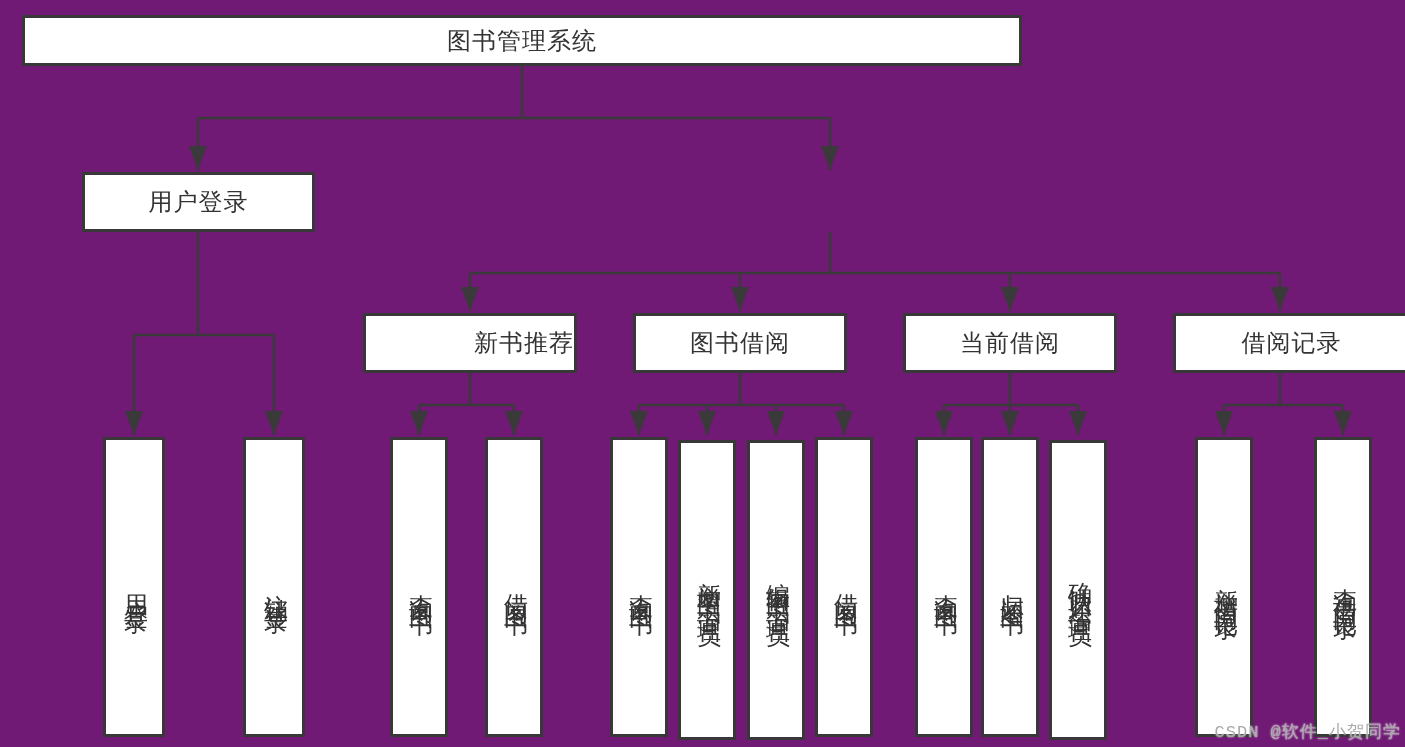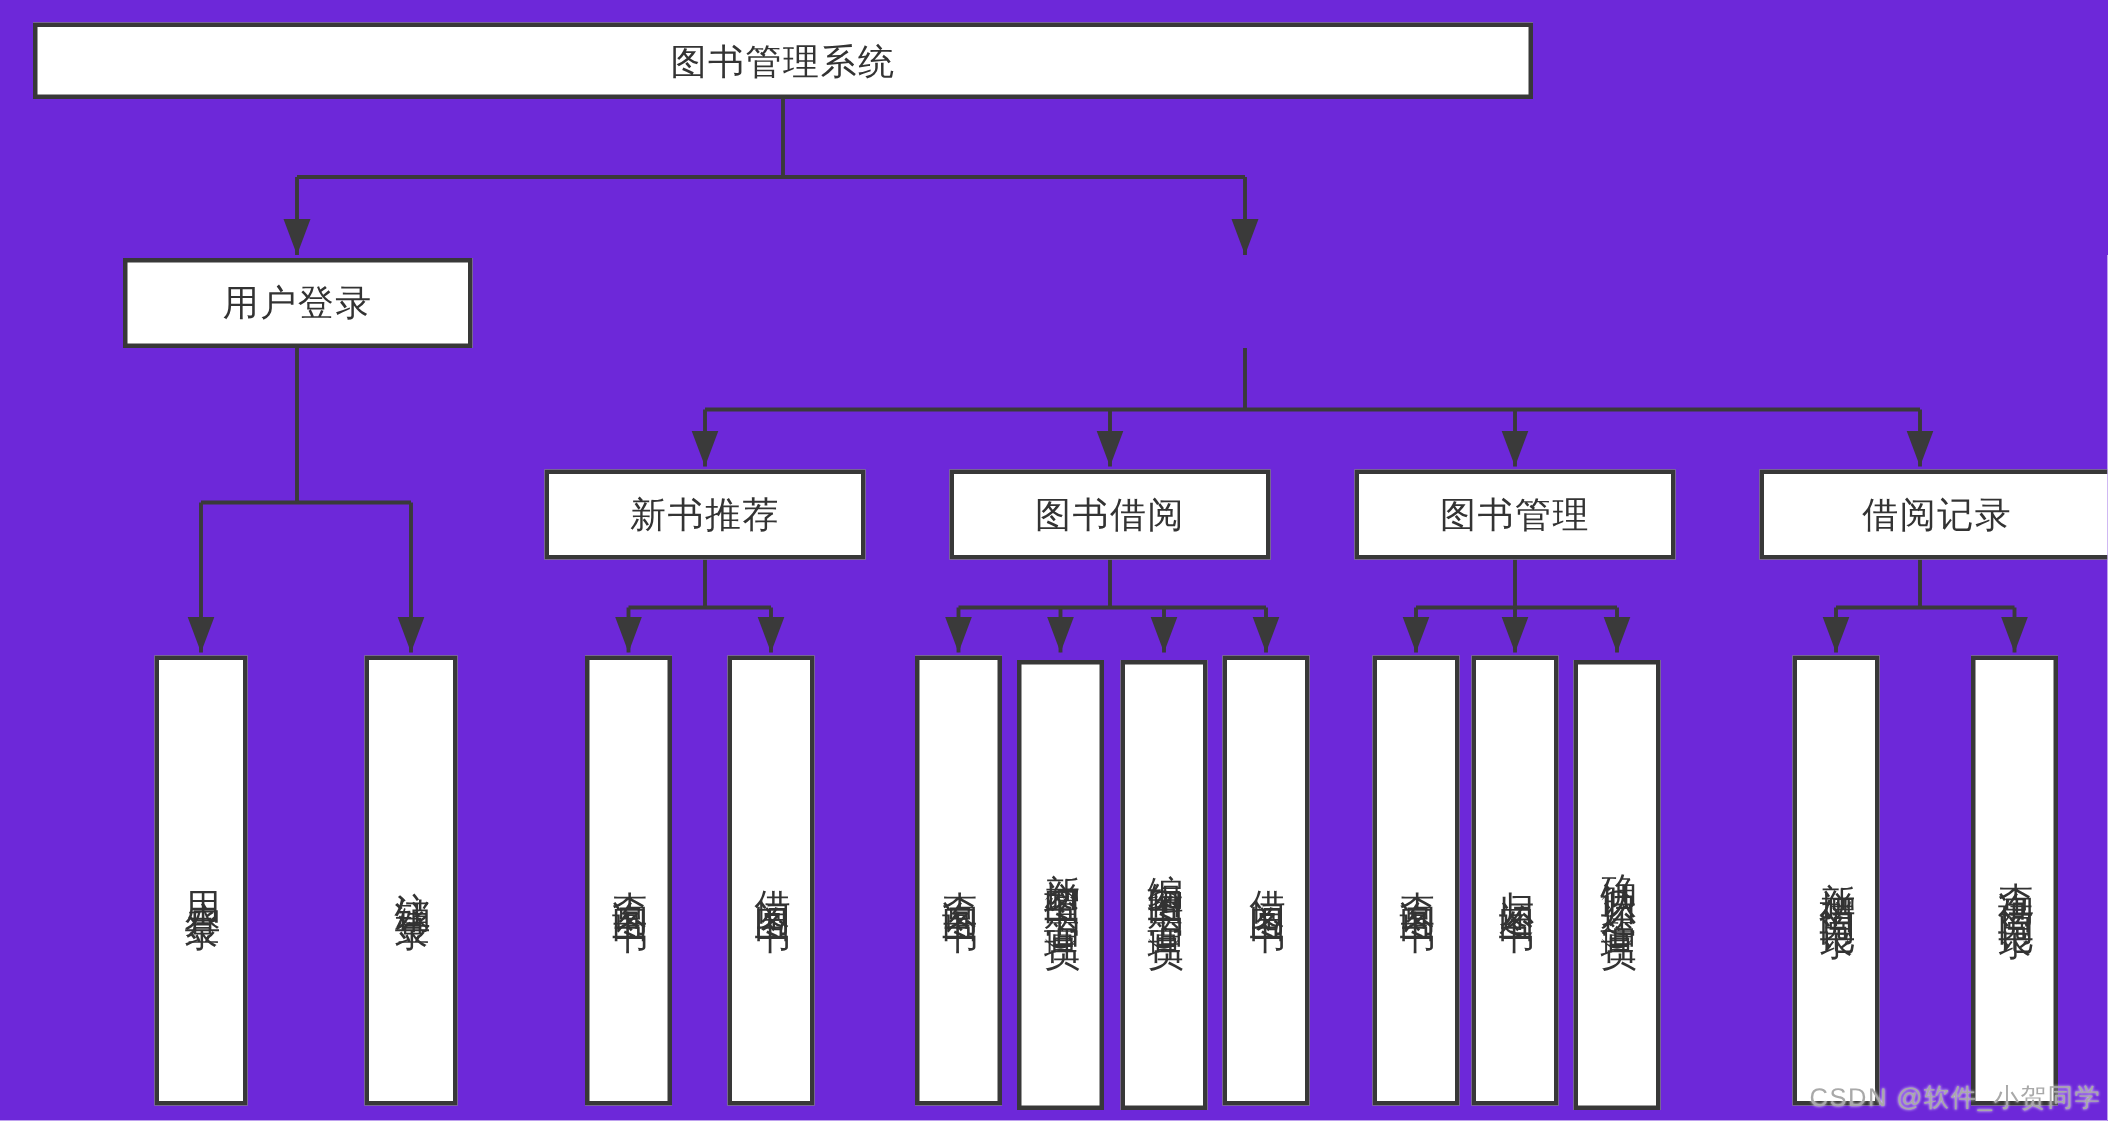--- a/index.html
+++ b/index.html
@@ -1,18 +1,18 @@
 <!DOCTYPE html>
 <html><head>
 <meta charset="utf-8">
 <style>
   html,body{margin:0;padding:0;background:#ffffff;}
   .stage{
-    position:relative;width:1405px;height:747px;background:#6d28d9;overflow:hidden;
-    font-family:Liberation Sans, sans-serif;color:#333333;
+    position:relative;width:1405px;height:747px;background:#701a75;overflow:hidden;
+    font-family:Liberation Mono, monospace;color:#333333;
   }
   .connectors{position:absolute;left:0;top:0;z-index:1;}
   .box{
     position:absolute;z-index:2;background:#ffffff;border:3px solid #383838;
     display:flex;align-items:center;justify-content:center;box-sizing:border-box;
   }
   .hbox{font-size:24px;letter-spacing:1px;}
   .vbox{font-size:24px;}
   .vbox .vtext{
     writing-mode:vertical-rl;text-orientation:mixed;letter-spacing:6px;
@@ -73,28 +73,28 @@
   </svg>
 
   <div class="box hbox" style="left:22px;top:15px;width:1000px;height:51px;">
     <span>图书管理系统</span>
   </div>
 
   <div class="box hbox" style="left:82px;top:172px;width:233px;height:60px;">
     <span>用户登录</span>
   </div>
 
-  <div class="box hbox" style="left:363px;top:313px;width:214px;height:60px;">
+  <div class="box hbox" style="left:363px;top:313px;width:214px;height:60px;justify-content:flex-end;">
     <span>新书推荐</span>
   </div>
   <div class="box hbox" style="left:633px;top:313px;width:214px;height:60px;">
     <span>图书借阅</span>
   </div>
   <div class="box hbox" style="left:903px;top:313px;width:214px;height:60px;">
-    <span>图书管理</span>
+    <span>当前借阅</span>
   </div>
   <div class="box hbox" style="left:1173px;top:313px;width:237px;height:60px;">
     <span>借阅记录</span>
   </div>
 
   <div class="box vbox" style="left:103px;top:437px;width:62px;height:300px;">
     <span class="vtext">用户登录</span>
   </div>
   <div class="box vbox" style="left:243px;top:437px;width:62px;height:300px;">
     <span class="vtext">注销登录</span>

